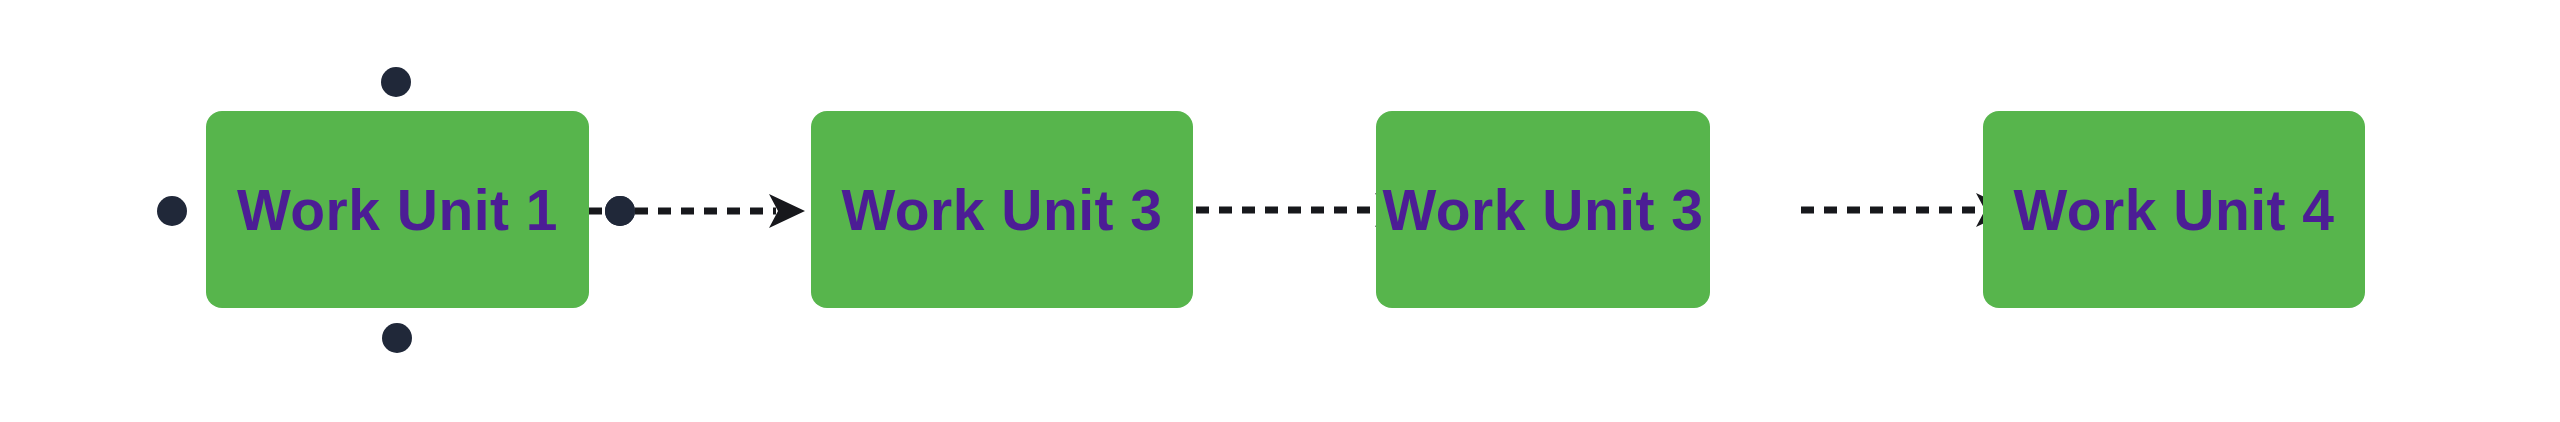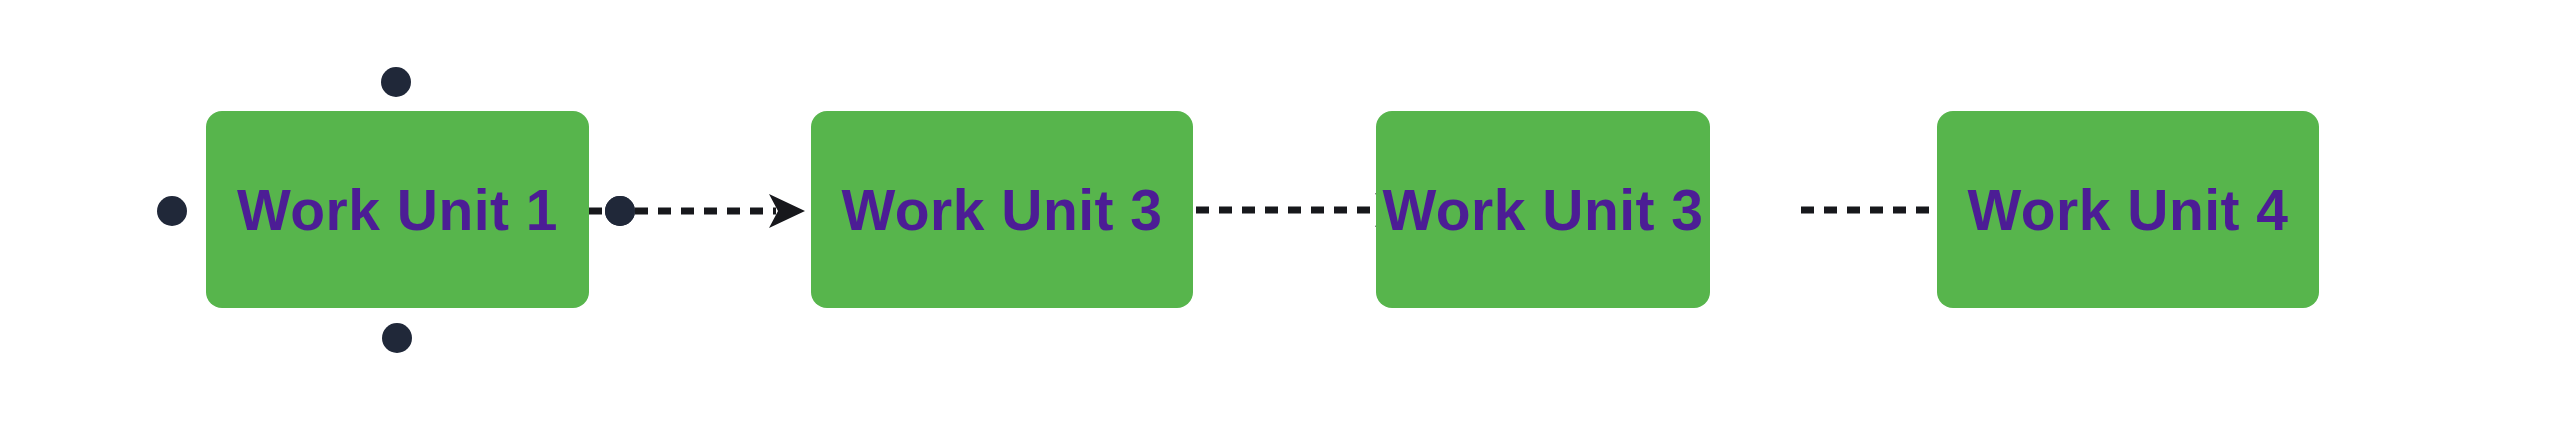--- a/index.html
+++ b/index.html
@@ -39,21 +39,21 @@
     color: #4c1d95;
     font-size: 57px;
     font-weight: bold;
     letter-spacing: 0.5px;
     white-space: nowrap;
     user-select: none;
   }
   .node-1 { left: 206px;  width: 383px; }
   .node-2 { left: 811px;  width: 382px; }
   .node-3 { left: 1376px; width: 334px; }
-  .node-4 { left: 1937px; width: 382px; }
+  .node-4 { left: 1983px; width: 382px; }
   .handle {
     position: absolute;
     width: 30px;
     height: 30px;
     border-radius: 50%;
     background: #202839;
     cursor: crosshair;
   }
   .handle-top    { left: 381px; top: 67px;  }
   .handle-left   { left: 157px; top: 196px; }

